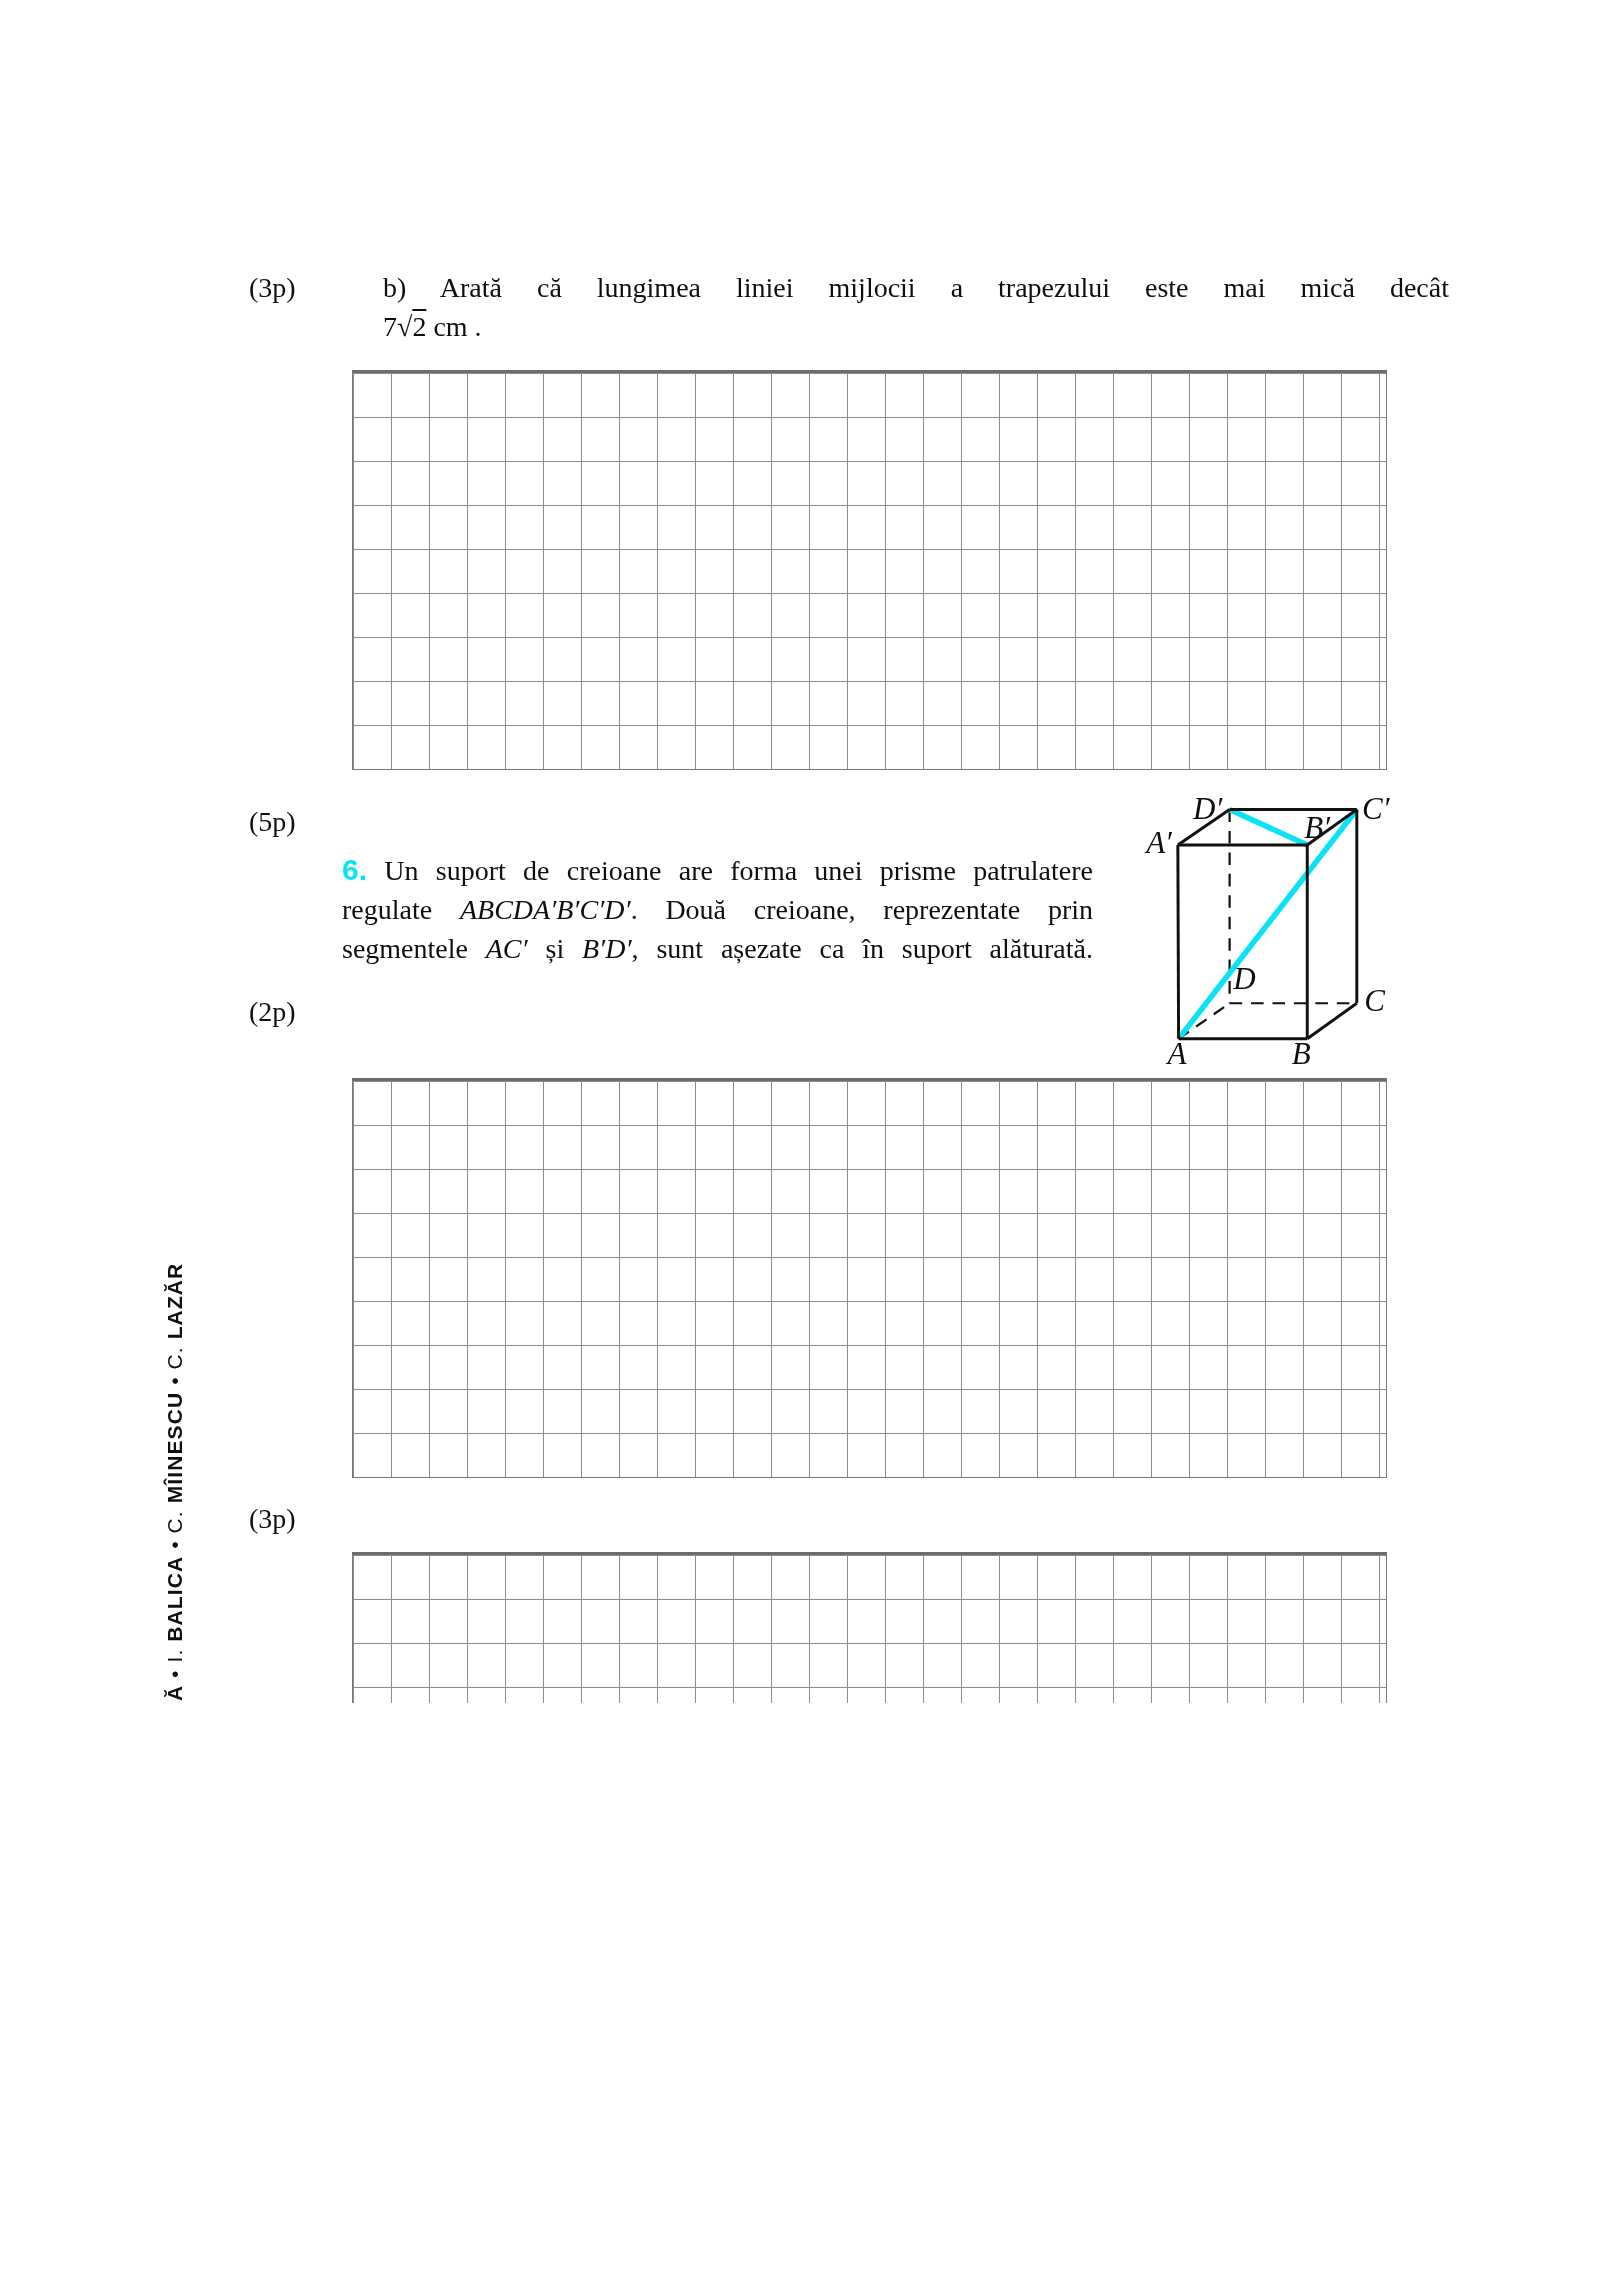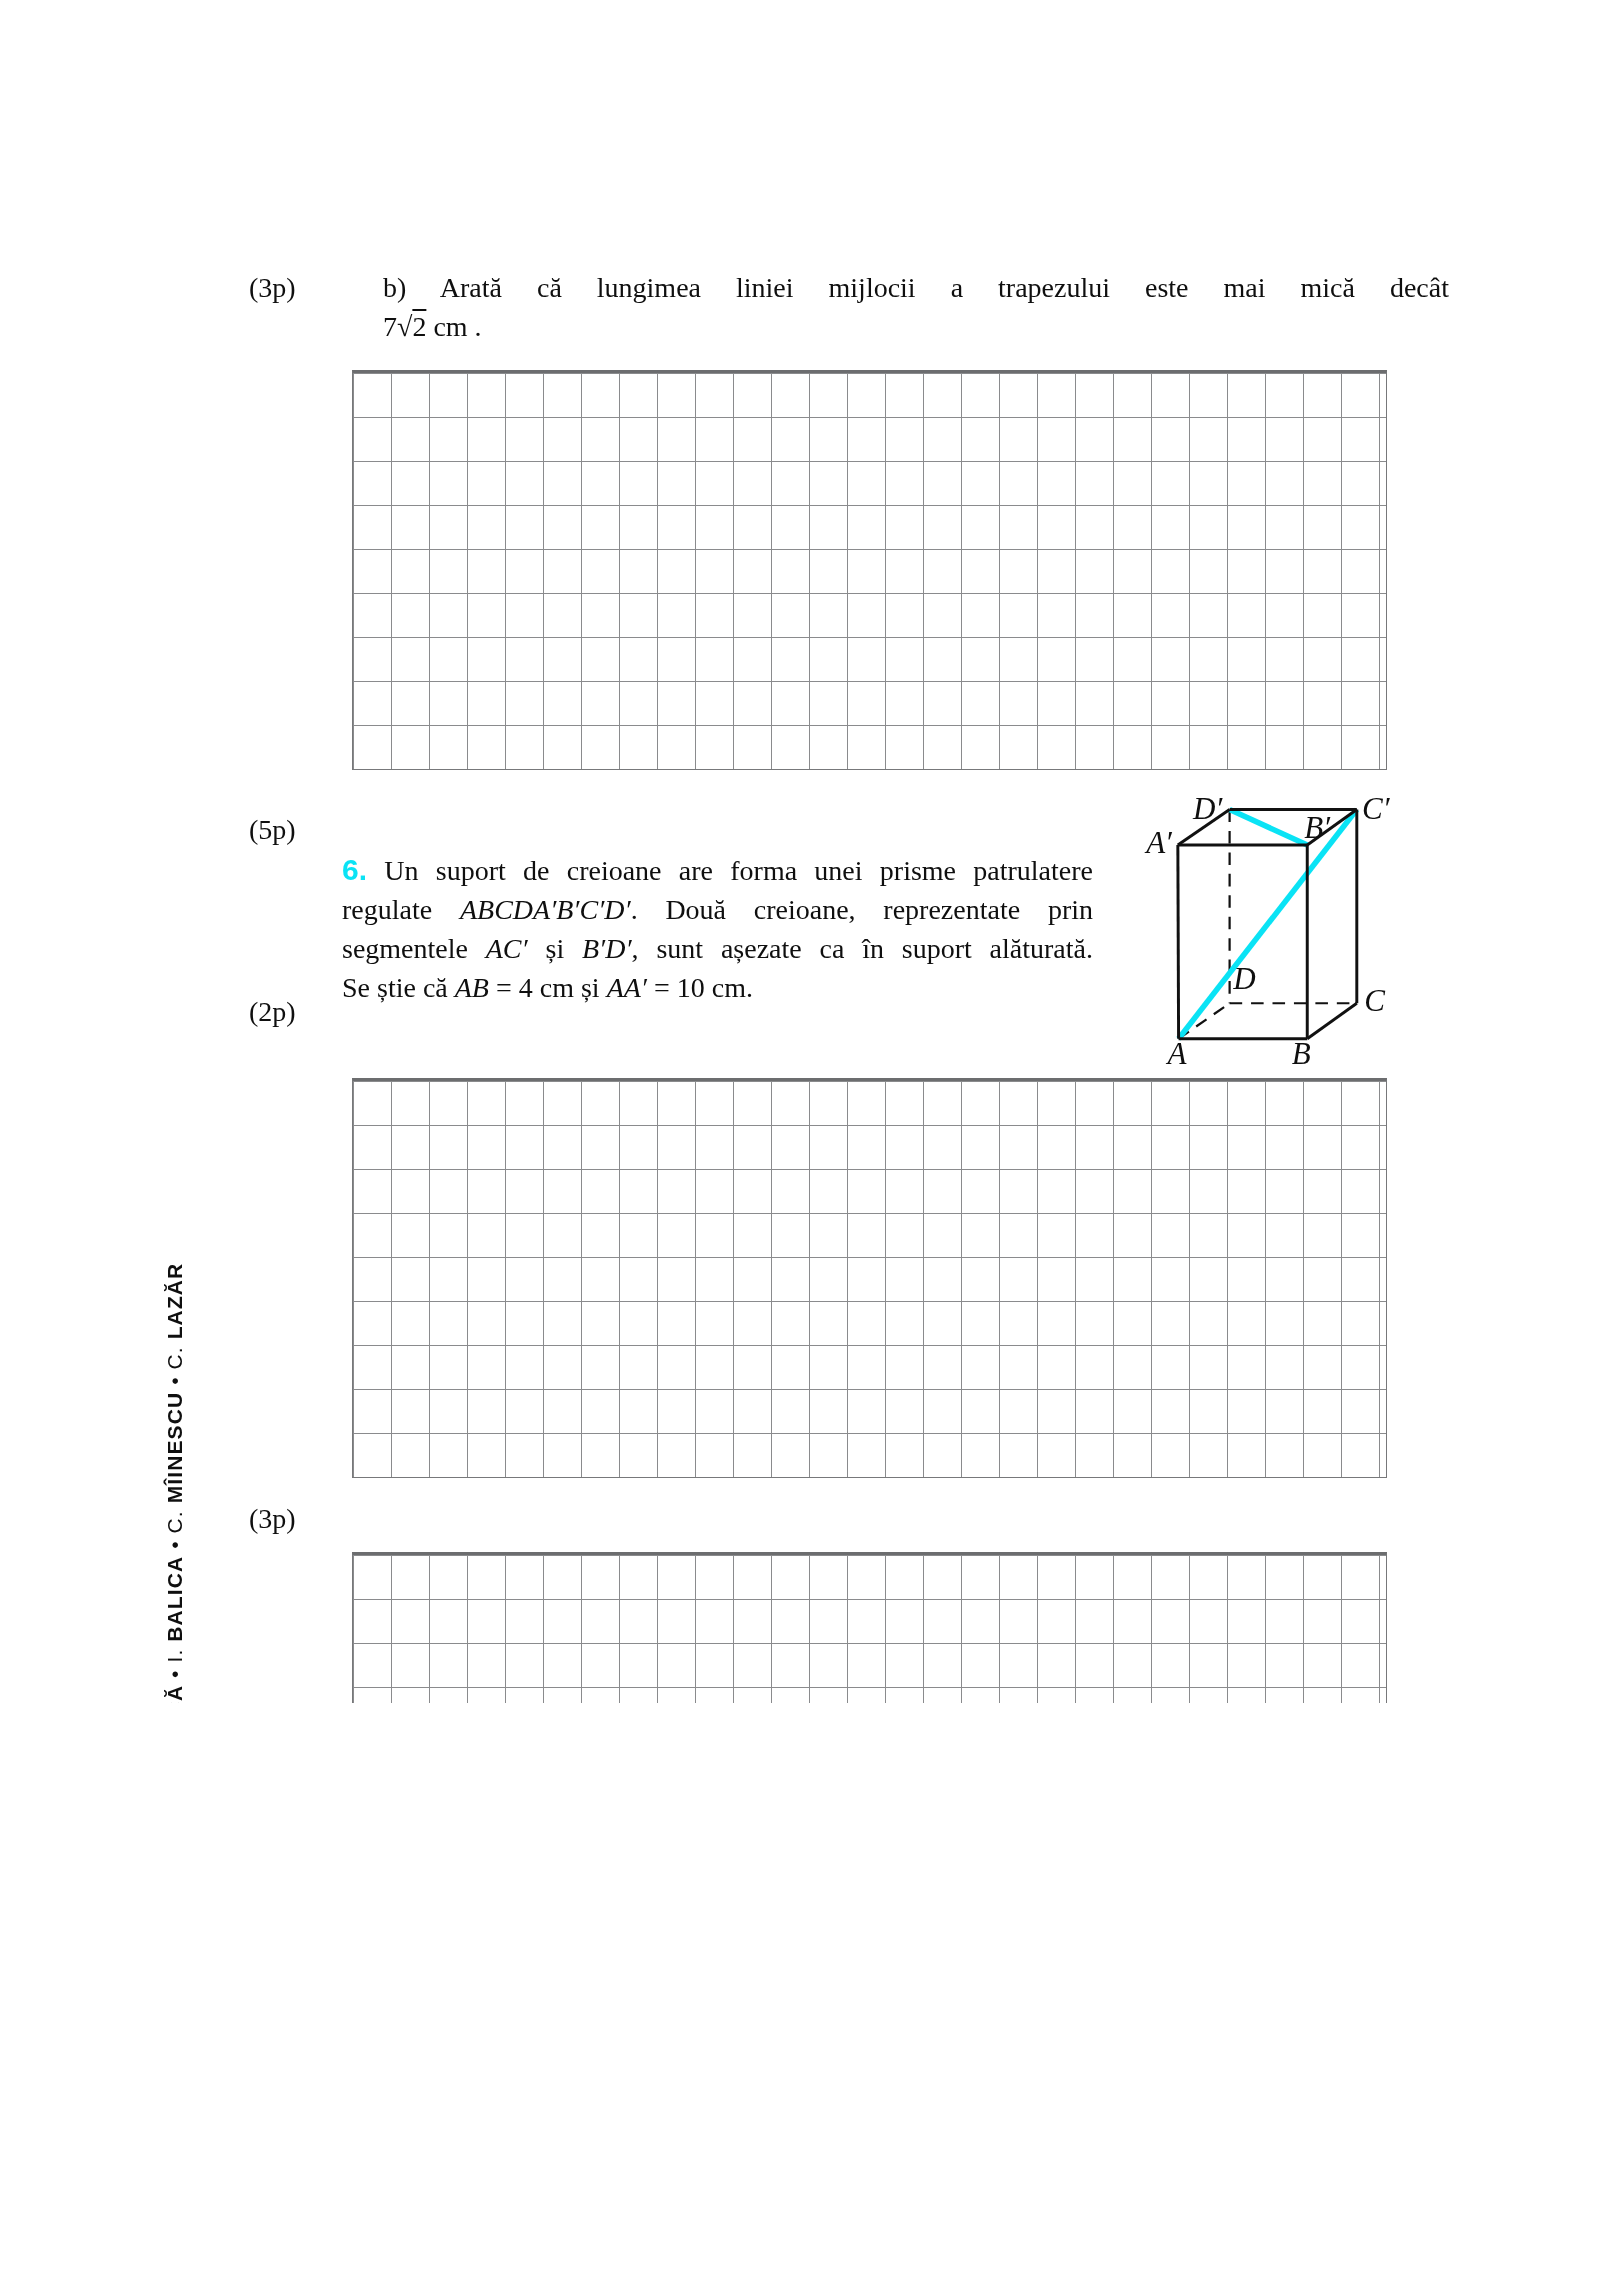--- a/index.html
+++ b/index.html
@@ -94,26 +94,25 @@
 <div class="page">
 
   <div class="pts" style="left:249px;top:268px;">(3p)</div>
   <div class="tb" style="left:383px;top:268px;width:1066px;">
     <span class="line just"><span class="seg-n">b) Arată că lungimea liniei mijlocii a trapezului este mai mică decât</span></span>
     <span class="line"><span class="seg-n">7√</span><span class="seg-rad">2</span><span class="seg-n"> cm .</span></span>
   </div>
 
   <div class="grid" style="left: 352px; top: 370px; width: 1033px; height: 396px; background-image: linear-gradient(to right, rgb(138, 139, 141) 1.5px, transparent 1.5px), linear-gradient(rgb(138, 139, 141) 1.5px, transparent 1.5px); background-size: 38px 44px;"></div>
 
-  <div class="pts" style="left:249px;top:802px;margin-top:8px;">(5p)</div>
+  <div class="pts" style="left:249px;top:802px;">(5p)</div>
   <div class="tb" style="left:342px;top:802px;width:751px;margin-top:48px;">
     <span class="line just"><span class="seg-num">6.</span><span class="seg-n"> Un suport de creioane are forma unei prisme patrulatere</span></span>
     <span class="line just"><span class="seg-n">regulate </span><span class="seg-i">ABCDA′B′C′D′</span><span class="seg-n">. Două creioane, reprezentate prin</span></span>
     <span class="line just"><span class="seg-n">segmentele </span><span class="seg-i">AC′</span><span class="seg-n"> și </span><span class="seg-i">B′D′</span><span class="seg-n">, sunt așezate ca în suport alăturată.</span></span>
-    <span class="line"><span class="seg-n">Se știe că </span><span class="seg-i">AB</span><span class="seg-n"> = 4 cm și </span><span class="seg-i">AA′</span><span class="seg-n"> = 10 cm.</span></span>
   </div>
 
   <svg class="figure" width="281" height="326" viewBox="1530 1040 380 440">
 
     <line class="edge-dashed" x1="1662" y1="1093" x2="1662" y2="1355"></line>
     <line class="edge-dashed" x1="1593" y1="1403" x2="1662" y2="1355"></line>
     <line class="edge-dashed" x1="1662" y1="1355" x2="1834" y2="1355"></line>
 
     <line class="edge-pencil" x1="1662" y1="1093" x2="1767" y2="1141"></line>
     <line class="edge-pencil" x1="1834" y1="1093" x2="1593" y2="1403"></line>

